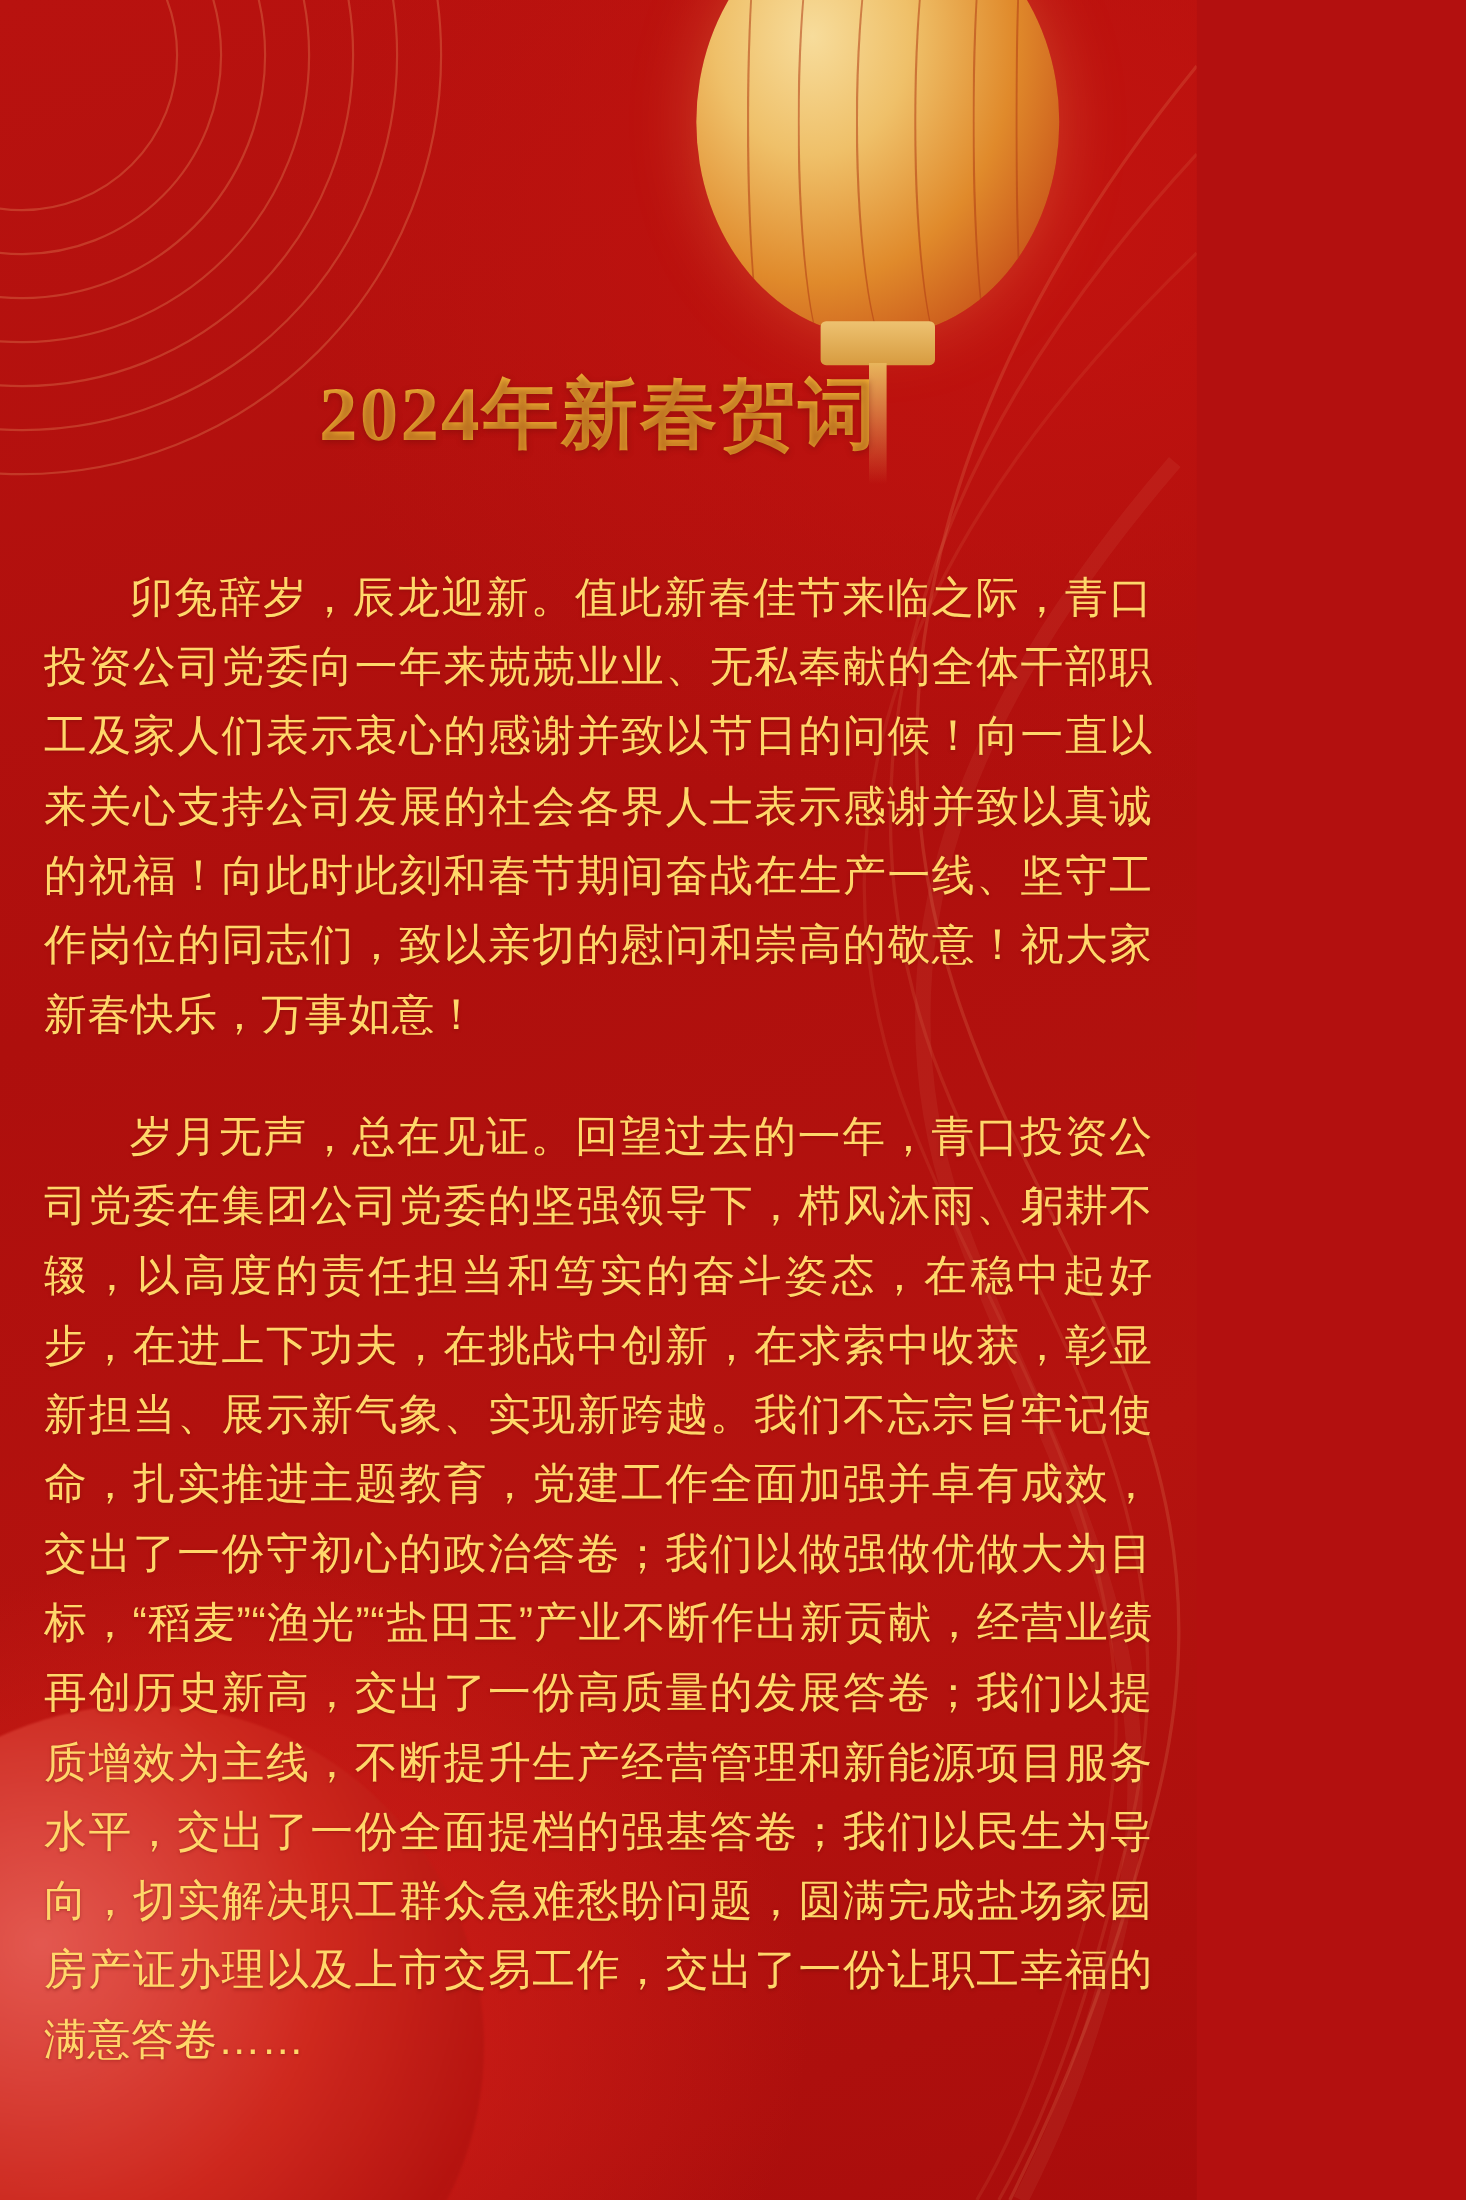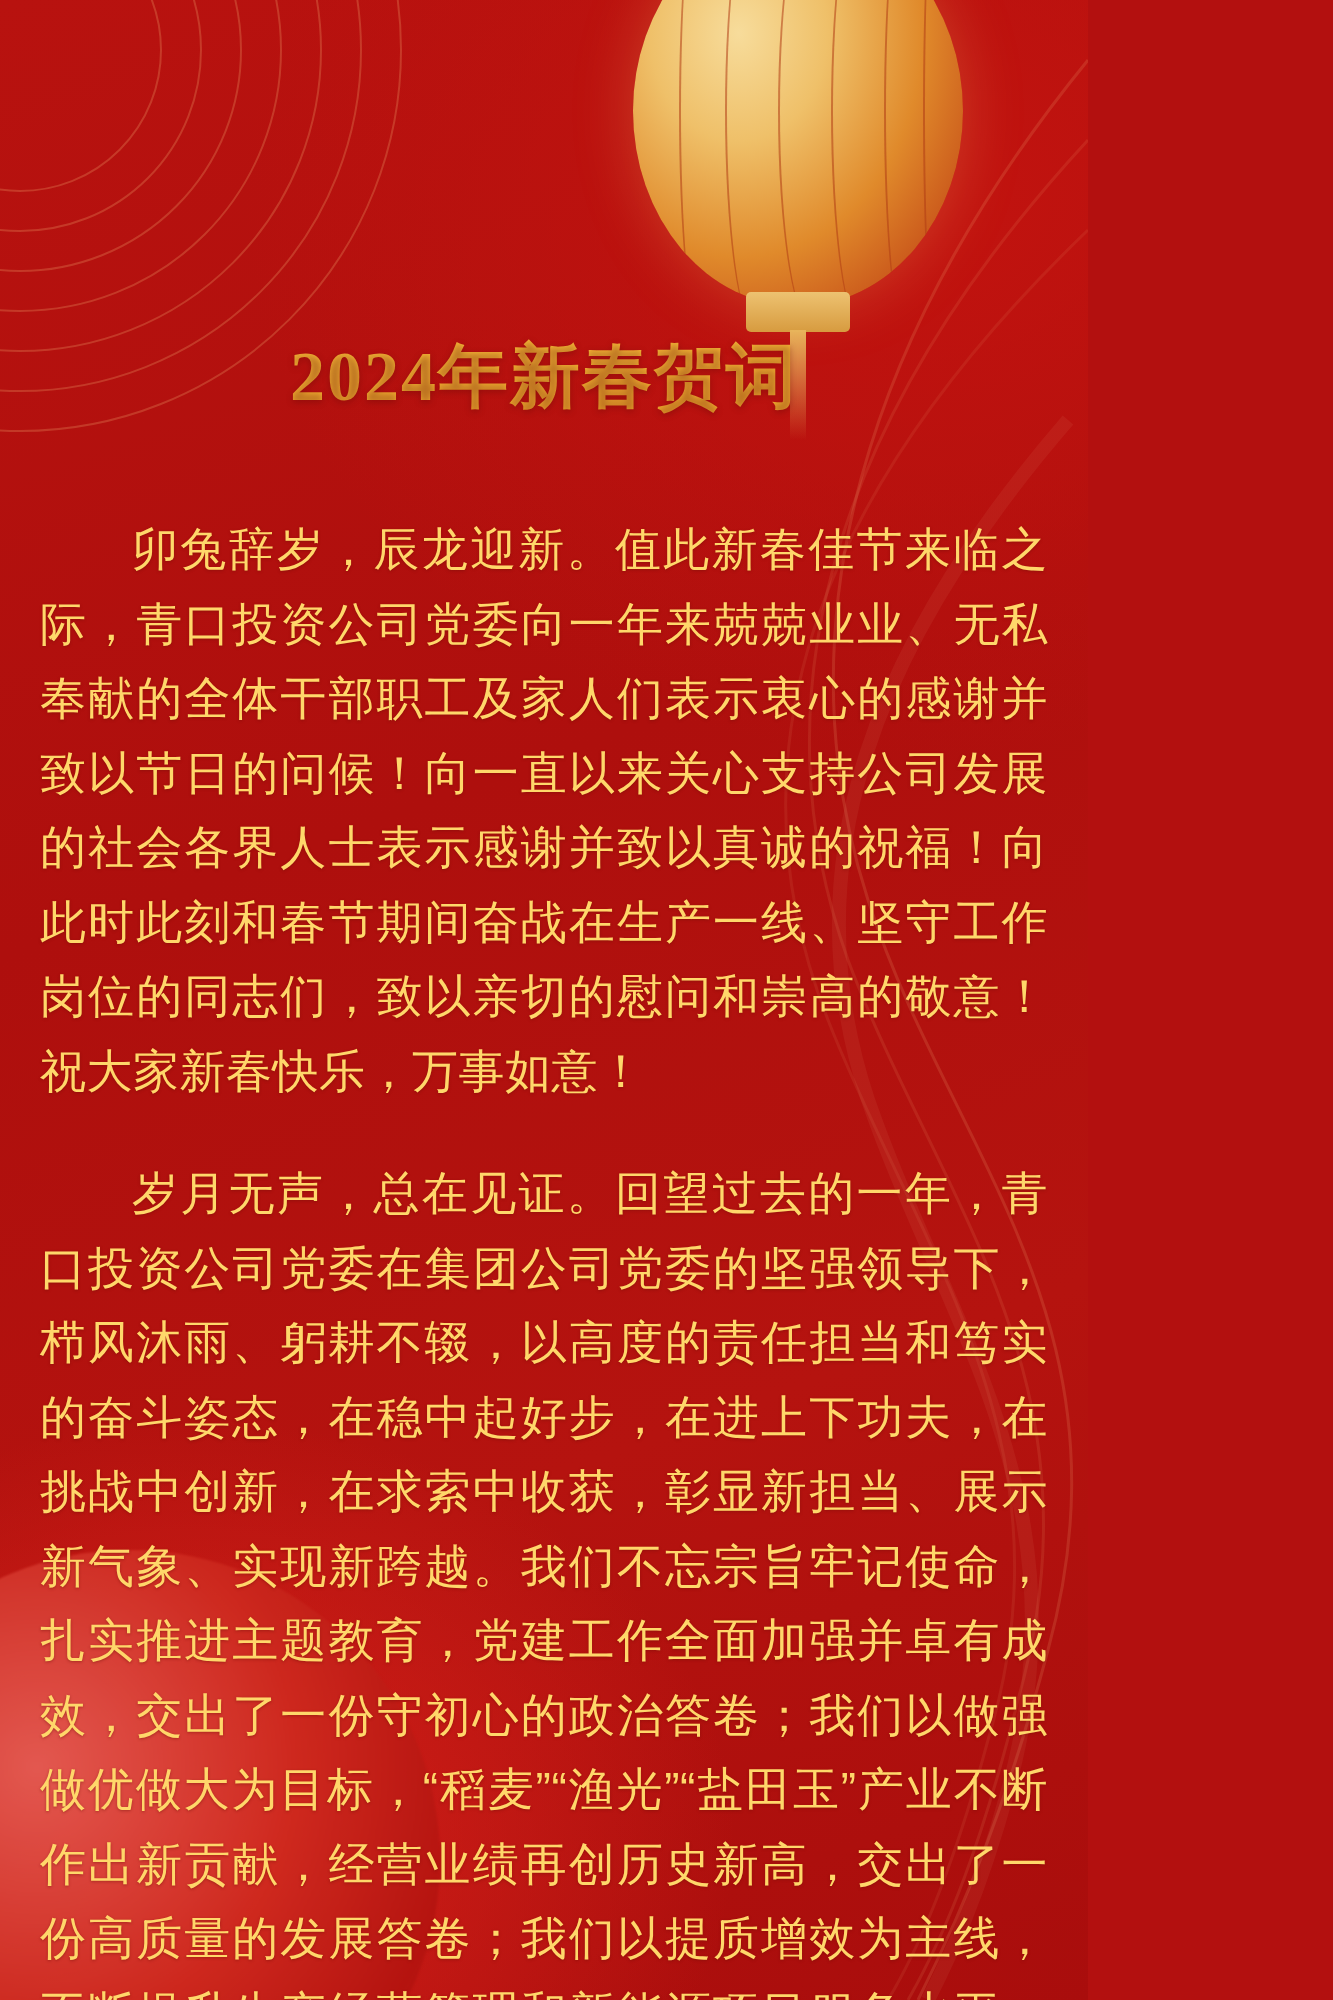--- a/index.html
+++ b/index.html
@@ -102,21 +102,21 @@
     -webkit-text-fill-color: transparent;
     text-shadow: 0 2px 6px rgba(90, 10, 5, .35);
   }
   .body-text {
     margin: 0;
     padding-top: 88px;
   }
   .body-text p {
     margin: 0 0 48px 0;
     text-indent: 2em;
-    font-size: 46px;
+    font-size: 39px;
     line-height: 1.62;
     color: #ffd76a;
     text-align: justify;
     text-justify: inter-ideograph;
     letter-spacing: .5px;
     text-shadow: 0 1px 3px rgba(110, 15, 8, .45);
   }
 </style>
 </head>
 <body>

